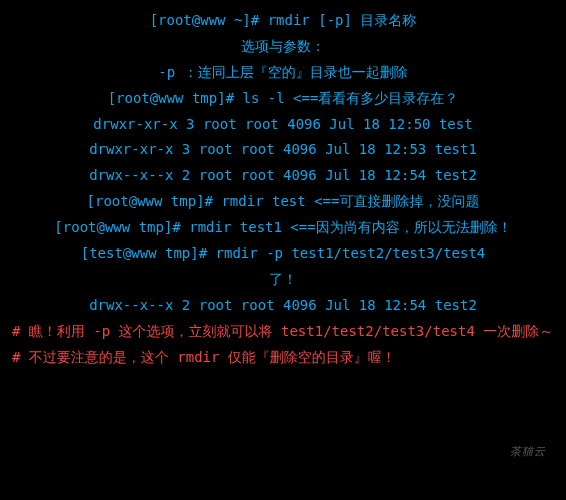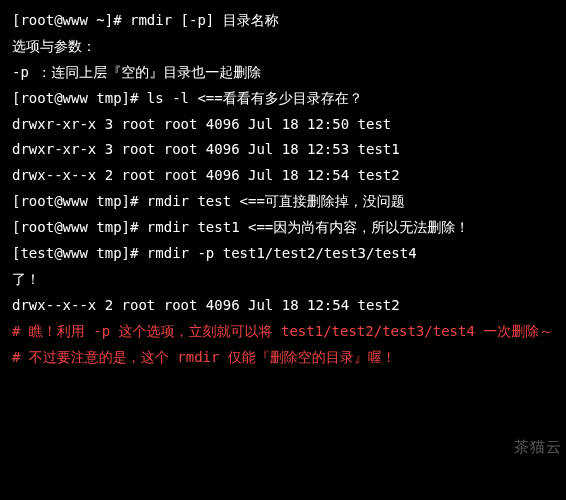--- a/index.html
+++ b/index.html
@@ -15,33 +15,35 @@
       padding: 8px 12px;
       width: 566px;
       height: 500px;
       overflow: hidden;
       position: relative;
     }
     .line {
       white-space: nowrap;
     }
     .white {
-      color: #ffffff;
+      color: #0ea5e9;
+      text-align: center;
     }
     .red {
       color: #ef4444;
     }
     .watermark {
       position: absolute;
-      right: 4px;
+      right: 20px;
       bottom: 38px;
       color: rgba(200,200,200,0.45);
-      font-size: 15px;
+      font-size: 11px;
       letter-spacing: 1px;
       pointer-events: none;
+      font-style: italic;
     }
   </style>
 </head>
 <body>
 
 <div id="terminal">
     <div class="line white">[root@www ~]# rmdir [-p] 目录名称</div>
     <div class="line white">选项与参数：</div>
     <div class="line white">-p ：连同上层『空的』目录也一起删除</div>
     <div class="line white"> </div>

